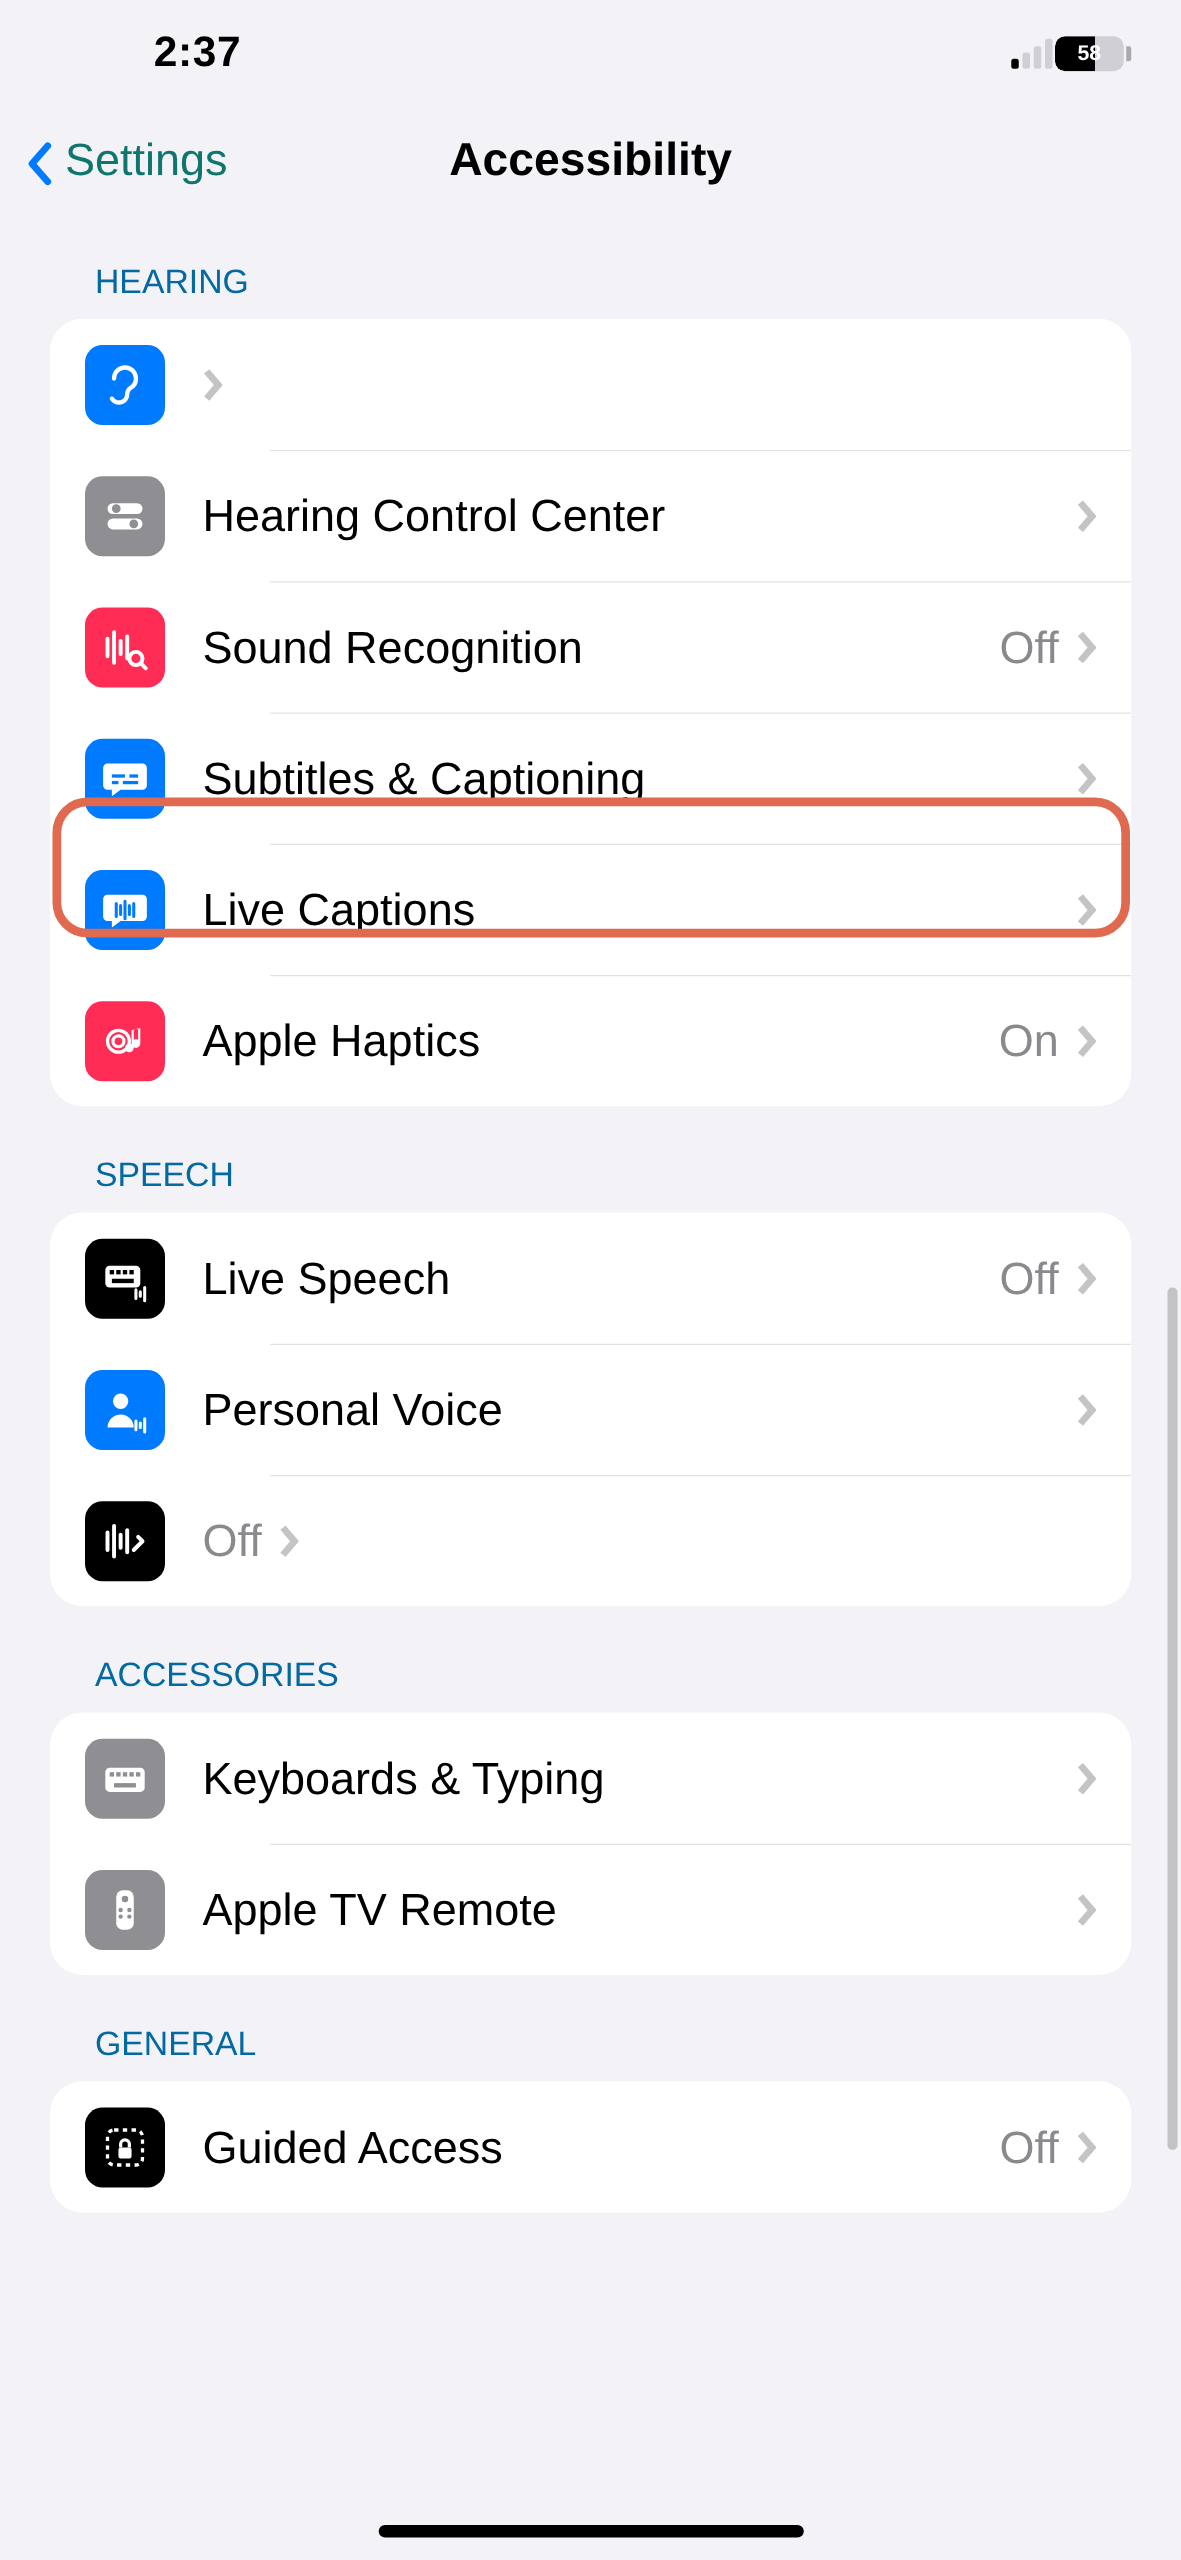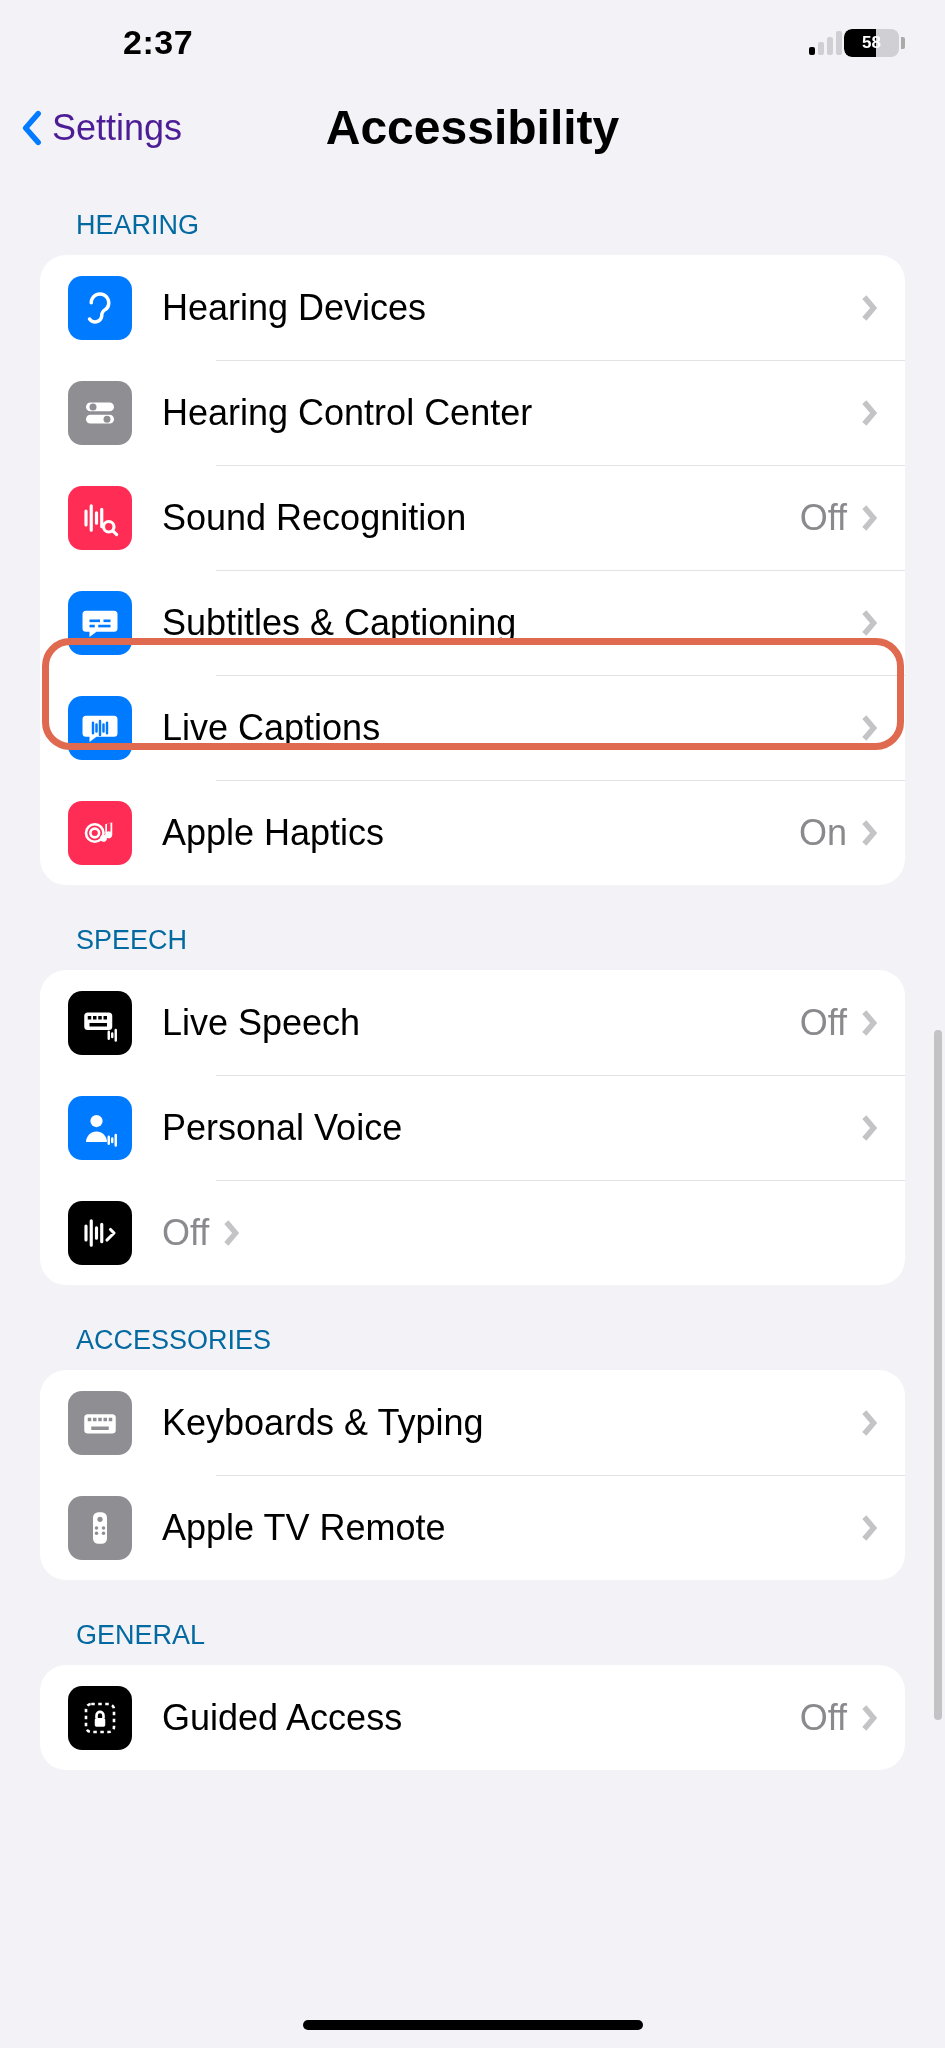--- a/index.html
+++ b/index.html
@@ -13,24 +13,24 @@
   .signal-bars span:nth-child(1){height:8px;background:#000;}
   .signal-bars span:nth-child(2){height:13px;}
   .signal-bars span:nth-child(3){height:18px;}
   .signal-bars span:nth-child(4){height:24px;}
   .battery { display: flex; align-items: center; gap: 2px; }
   .battery-body { width: 55px; height: 28px; border-radius: 8px; background: #d0d0d4; position: relative; overflow: hidden; }
   .battery-fill { position:absolute;left:0;top:0;bottom:0;width:58%;background:#000;border-radius:8px 0 0 8px;}
   .battery-text { position:absolute; left:0; right:0; top:0; bottom:0; color:#fff; font-size:17px; font-weight:600; display:flex; align-items:center; justify-content:center;}
   .battery-tip { width:4px;height:12px;background:#aaa;border-radius:0 2px 2px 0;}
   .nav-bar { height: 85px; position: relative; display:flex; align-items:center; }
-  .nav-back { position:absolute; left:20px; display:flex; align-items:center; color:#4c1d95; font-size:36px; }
+  .nav-back { position:absolute; left:20px; display:flex; align-items:flex-end; color:#0f766e; font-size:36px; }
   .nav-back-chevron { width:22px; height:36px; margin-right:10px; }
   .nav-back-chevron svg{width:100%;height:100%;}
-  .nav-title { margin:12px auto; font-size:48px; font-weight:600; }
+  .nav-title { margin:12px auto; font-size:37px; font-weight:600; }
   .content { padding: 0 40px; }
   .section-header { color:#0369a1; font-size:27px; padding: 40px 0 14px 36px; }
   .group { background:#fff; border-radius:26px; overflow:hidden; }
   .row { display:flex; align-items:center; min-height:105px; padding: 0 28px; position:relative;}
   .row + .row::before { content:""; position:absolute; left:176px; right:0; top:0; height:1px; background:#e3e3e6;}
   .row-icon { width:64px; height:64px; border-radius:14px; flex-shrink:0; margin-right:30px; display:flex;align-items:center;justify-content:center;}
   .row-icon svg { width:42px;height:42px; fill:#fff; }
   .row-label { flex:1; font-size:36px; color:#000; }
   .row-value { font-size:36px; color:#8a8a8e; margin-right:14px; }
   .row-chevron { width:16px; height:28px; color:#c4c4c7; }
@@ -83,21 +83,20 @@
 <div class="content">
 
   <div class="section-header">HEARING</div>
   <div class="group" style="position:relative;">
     <div class="row">
       <div class="row-icon ic-blue">
           <svg viewBox="0 0 24 24">
             <path d="M12 3c-3.3 0-6 2.7-6 6 0 .5.4 1 1 1s1-.5 1-1c0-2.2 1.8-4 4-4s4 1.8 4 4c0 1.4-.7 2.6-1.8 3.3-1.3.8-2.2 2.3-2.2 3.9 0 1.6-1.3 2.8-2.8 2.8-.9 0-1.8-.5-2.3-1.3-.3-.5-.9-.6-1.4-.3s-.6.9-.3 1.4c.9 1.3 2.4 2.2 4 2.2 2.7 0 4.8-2.2 4.8-4.8 0-.9.5-1.8 1.3-2.3C17.1 13.1 18 11.2 18 9c0-3.3-2.7-6-6-6z"></path>
           </svg>
         </div>
-      <div class="row-label">Hearing Devices</div>
       <div class="row-chevron"><svg viewBox="0 0 10 18">
             <path d="M2 2 L8 9 L2 16"></path>
           </svg></div>
     </div>
     <div class="row">
       <div class="row-icon ic-gray">
           <svg viewBox="0 0 24 24">
             <rect x="4" y="6" width="16" height="5" rx="2.5" fill="#fff"></rect>
             <circle cx="8" cy="8.5" r="2" fill="#8e8e93"></circle>
             <rect x="4" y="13" width="16" height="5" rx="2.5" fill="#fff"></rect>

